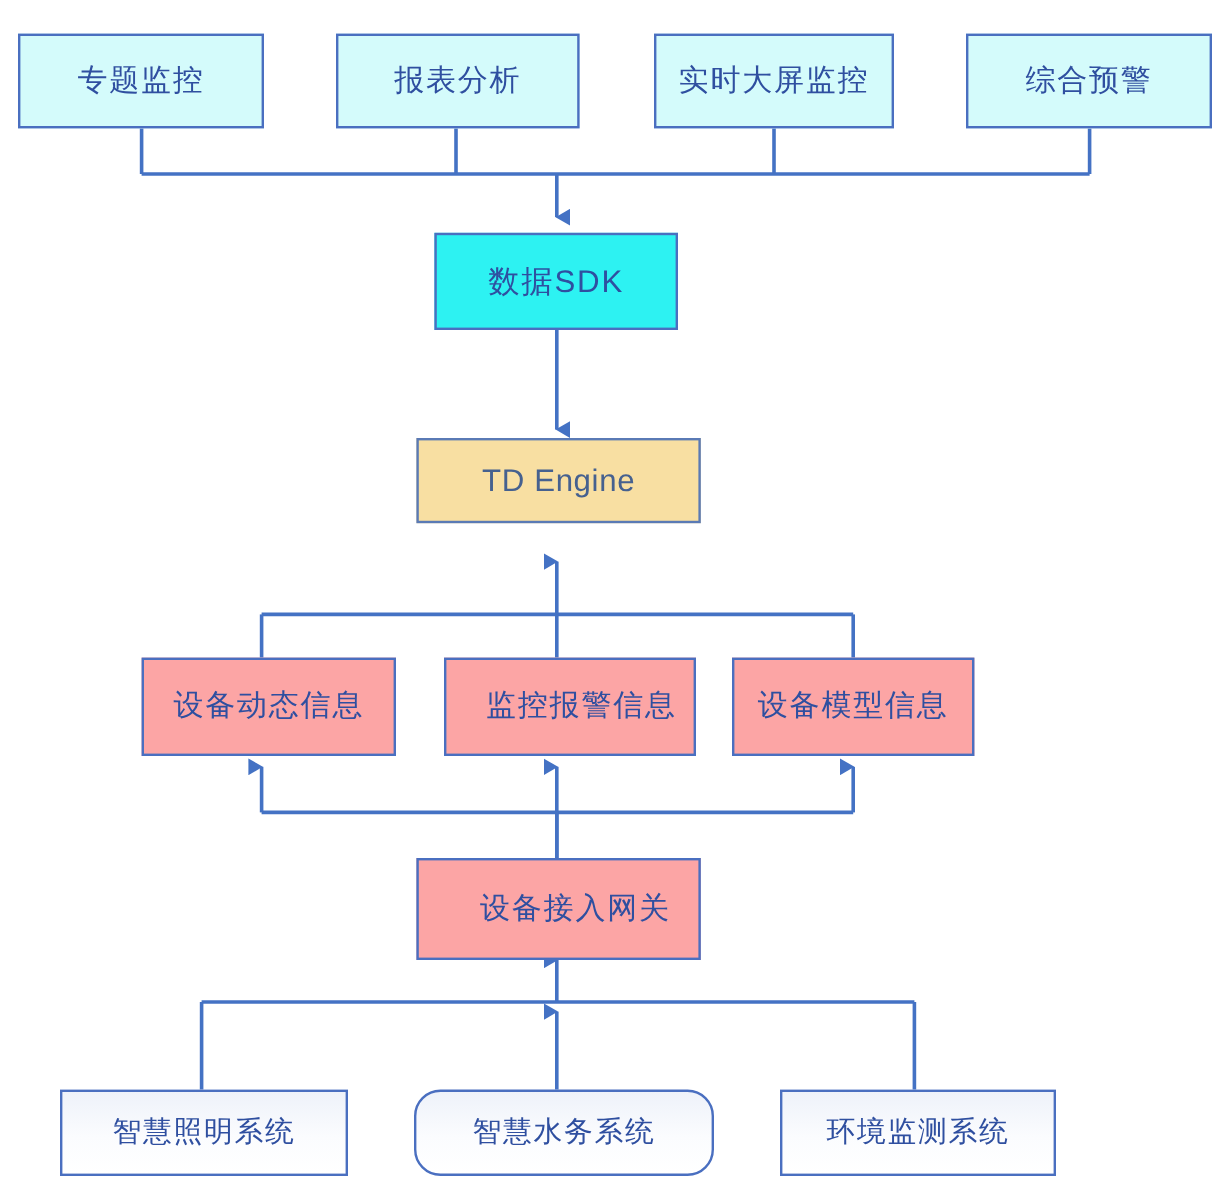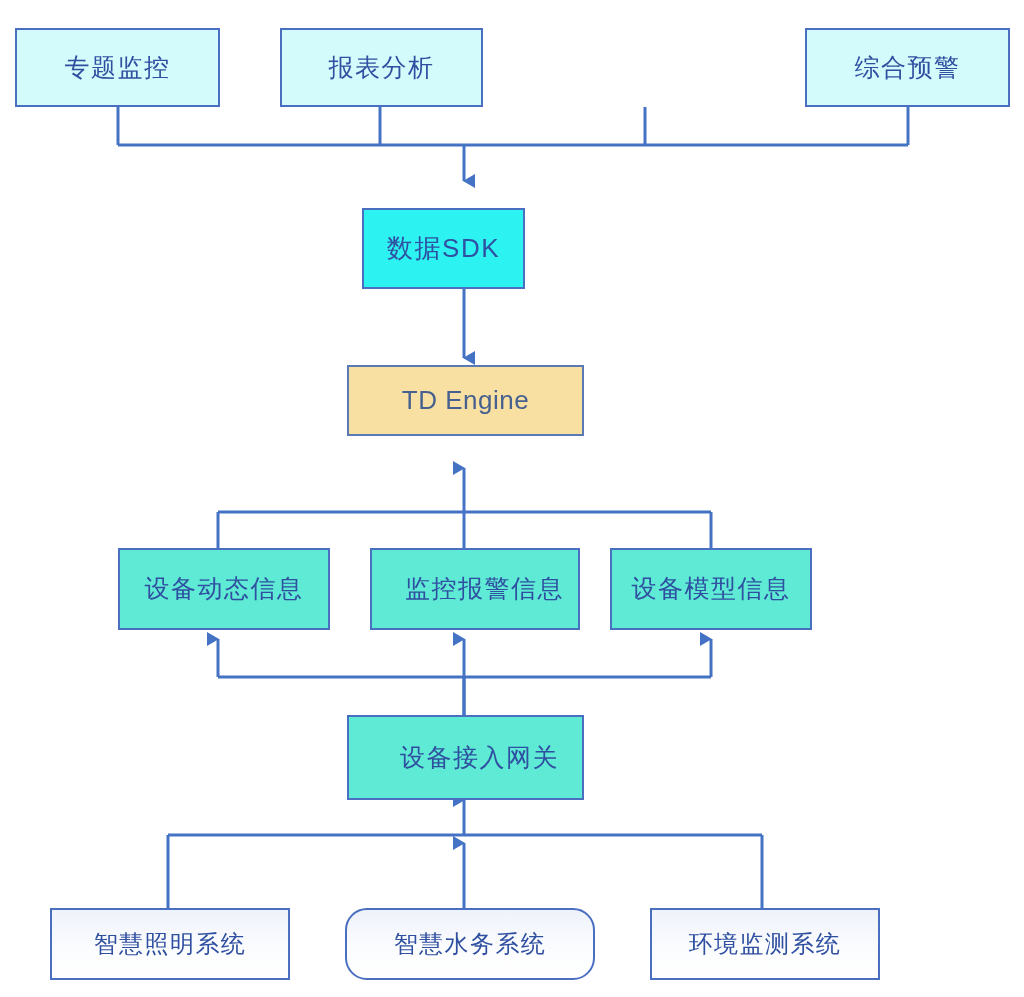--- a/index.html
+++ b/index.html
@@ -63,21 +63,21 @@
   .node--database {
     background: #f8dfa2;
     border: 2px solid #5a7ab5;
     font-size: 26px;
     color: #46618f;
     letter-spacing: 0.02em;
   }
 
   
   .node--gray {
-    background: #5eead4;
+    background: #fca5a5;
     border: 2px solid #4a6fc0;
     font-size: 25px;
     color: #2f4fa0;
   }
 
   
   .node--source {
     background: linear-gradient(to bottom, #eef2fa 0%, #fbfcfe 55%, #ffffff 100%);
     border: 2px solid #4a6fc0;
     font-size: 24px;
@@ -145,26 +145,29 @@
   </svg>
 
   <div class="node node--presentation" style="left:15px; top:28px; width:205px; height:79px;">
     <span class="node-label">专题监控</span>
   </div>
 
   <div class="node node--presentation" style="left:280px; top:28px; width:203px; height:79px;">
     <span class="node-label">报表分析</span>
   </div>
 
+  <div class="node node--presentation" style="left:545px; top:28px; width:200px; height:79px;">
+    <span class="node-label">实时大屏监控</span>
+  </div>
 
   <div class="node node--presentation" style="left:805px; top:28px; width:205px; height:79px;">
     <span class="node-label">综合预警</span>
   </div>
 
-  <div class="node node--sdk" style="left:362px; top:208px; width:163px; height:81px;">
+  <div class="node node--sdk" style="left:362px; top:194px; width:203px; height:81px;">
     <span class="node-label">数据SDK</span>
   </div>
 
   <div class="node node--database" style="left:347px; top:365px; width:237px; height:71px;">
     <span class="node-label">TD Engine</span>
   </div>
 
   <div class="node node--gray" style="left:118px; top:548px; width:212px; height:82px;">
     <span class="node-label">设备动态信息</span>
   </div>

